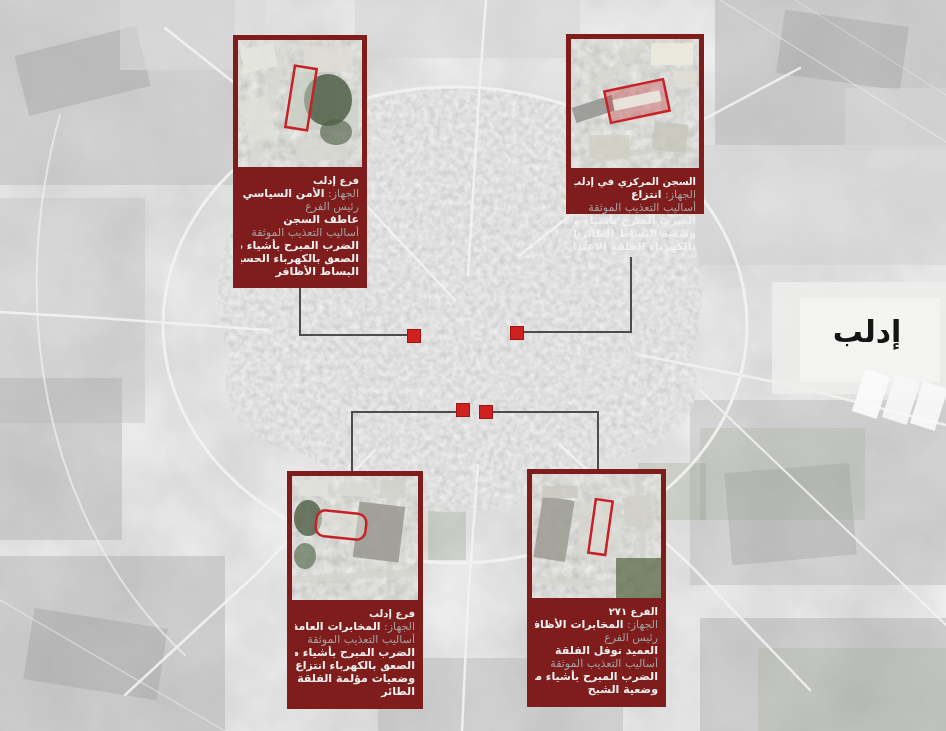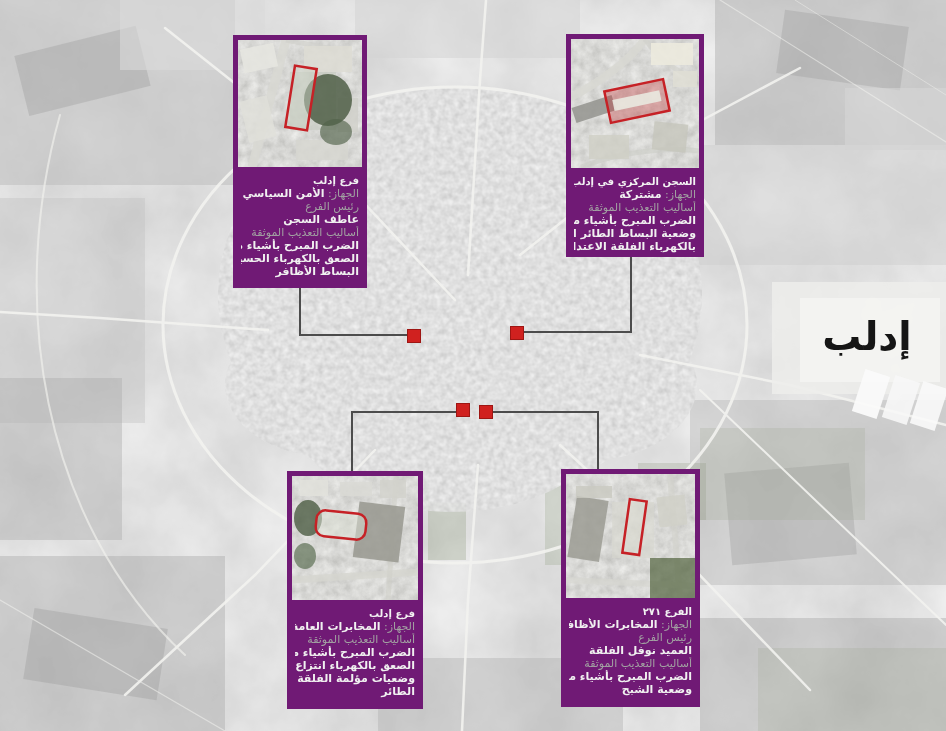--- a/index.html
+++ b/index.html
@@ -3,37 +3,37 @@
 <meta charset="utf-8">
 <style>
   html,body{margin:0;padding:0;background:#ffffff;}
   .stage{
     position:relative;width:946px;height:731px;overflow:hidden;
     font-family:"DejaVu Sans",sans-serif;background:#c6c6c6;
   }
   .stage svg.map{position:absolute;left:0;top:0;}
   
   .callout{
-    position:absolute;background:#701a75;padding:5px;box-sizing:border-box;
+    position:absolute;background:#7f1d1d;padding:5px;box-sizing:border-box;
   }
   .callout svg.inset{display:block;}
   .caption{margin-top:7px;direction:rtl;text-align:right;padding:0 3px;}
   .ln{font-size:11px;line-height:13px;white-space:nowrap;overflow:hidden;}
   .ln.title{font-weight:bold;color:#f2f2f2;font-size:10px;}
   .lbl{color:#a2a2a2;font-weight:normal;}
   .val{color:#f0f0f0;font-weight:bold;}
   
   .leader{position:absolute;background:#4c4c4c;}
   .marker{
     position:absolute;width:14px;height:14px;background:#d0211f;
     border:1px solid #9e1613;box-sizing:border-box;
   }
   .city-label{
     position:absolute;left:812px;top:314px;width:110px;text-align:center;
-    font-size:39px;font-weight:bold;color:#151515;direction:rtl;
+    font-size:30px;font-weight:bold;color:#151515;direction:rtl;
     font-family:"DejaVu Sans",sans-serif;letter-spacing:1px;
   }
 </style>
 </head>
 <body>
 
 <div class="stage">
 
   <svg class="map" width="946" height="731" viewBox="0 0 946 731" aria-hidden="true">
     <defs>
@@ -168,39 +168,39 @@
       <div class="ln"><span class="lbl">الجهاز:</span> <span class="val">الأمن السياسي</span></div>
       <div class="ln lbl">رئيس الفرع</div>
       <div class="ln val">عاطف السجن</div>
       <div class="ln lbl">أساليب التعذيب الموثقة</div>
       <div class="ln val">الضرب المبرح بأشياء مختلفة</div>
       <div class="ln val">الصعق بالكهرباء الحسين</div>
       <div class="ln val">البساط الأظافر</div>
     </div>
   </div>
 
-  <div class="callout" style="left:566px;top:34px;width:138px;height:223px;">
+  <div class="callout" style="left:566px;top:34px;width:138px;height:180px;">
     <svg class="inset" width="128" height="129" viewBox="0 0 128 129">
       <rect width="128" height="129" fill="#a8a8a0" filter="url(#insetNoise)"></rect>
       <path d="M0,58 C28,44 58,22 74,0" stroke="#d8d8d2" stroke-width="8" fill="none" opacity=".85"></path>
       <path d="M74,0 C92,26 116,38 128,40" stroke="#d2d2cc" stroke-width="5" fill="none" opacity=".7"></path>
       <path d="M10,128 C50,112 100,108 128,112" stroke="#cccdc6" stroke-width="5" fill="none" opacity=".6"></path>
       <rect x="80" y="4" width="42" height="22" fill="#eceade" opacity=".9"></rect>
       <rect x="102" y="32" width="24" height="16" fill="#e0ded4" opacity=".8"></rect>
       <rect x="2" y="62" width="42" height="16" transform="rotate(-18 23 70)" fill="#8f8f89" opacity=".8"></rect>
       <rect x="18" y="96" width="40" height="24" fill="#d0cfc6" opacity=".8"></rect>
       <rect x="82" y="84" width="34" height="28" transform="rotate(6 99 98)" fill="#c6c5bc" opacity=".8"></rect>
       <g transform="rotate(-12 66 62)">
         <rect x="36" y="46" width="60" height="32" fill="#c62126" fill-opacity=".3" stroke="#c62126" stroke-width="2.5"></rect>
         <rect x="42" y="56" width="48" height="11" fill="#e9e9e0" opacity=".9"></rect>
       </g>
     </svg>
     <div class="caption">
       <div class="ln title">السجن المركزي في إدلب</div>
-      <div class="ln"><span class="lbl">الجهاز:</span> <span class="val">مشتركة</span></div>
+      <div class="ln"><span class="lbl">الجهاز:</span> <span class="val">انتزاع</span></div>
       <div class="ln lbl">أساليب التعذيب الموثقة</div>
       <div class="ln val">الضرب المبرح بأشياء مختلفة</div>
       <div class="ln val">وضعية البساط الطائر الصعق</div>
       <div class="ln val">بالكهرباء الفلقة الاعتداء الجنسي</div>
     </div>
   </div>
 
   <div class="callout" style="left:287px;top:471px;width:136px;height:238px;">
     <svg class="inset" width="126" height="124" viewBox="0 0 126 124">
       <rect width="126" height="124" fill="#a7a79f" filter="url(#insetNoise)"></rect>
@@ -218,21 +218,21 @@
       <div class="ln title">فرع إدلب</div>
       <div class="ln"><span class="lbl">الجهاز:</span> <span class="val">المخابرات العامة</span></div>
       <div class="ln lbl">أساليب التعذيب الموثقة</div>
       <div class="ln val">الضرب المبرح بأشياء مختلفة</div>
       <div class="ln val">الصعق بالكهرباء انتزاع الأظافر</div>
       <div class="ln val">وضعيات مؤلمة الفلقة وضعية</div>
       <div class="ln val">الطائر</div>
     </div>
   </div>
 
-  <div class="callout" style="left:527px;top:469px;width:139px;height:238px;margin-left:34px;">
+  <div class="callout" style="left:527px;top:469px;width:139px;height:238px;">
     <svg class="inset" width="129" height="124" viewBox="0 0 129 124">
       <rect width="129" height="124" fill="#a8a8a0" filter="url(#insetNoise)"></rect>
       <path d="M104,0 L114,124" stroke="#d2d2cc" stroke-width="6" opacity=".6" fill="none"></path>
       <path d="M0,106 L129,112" stroke="#d6d6d0" stroke-width="6" opacity=".7" fill="none"></path>
       <rect x="6" y="24" width="32" height="62" transform="rotate(9 22 55)" fill="#9b9b93" opacity=".85"></rect>
       <rect x="10" y="12" width="36" height="12" fill="#c9c9c1" opacity=".8"></rect>
       <rect x="46" y="28" width="42" height="56" fill="#d7d7cf" opacity=".6"></rect>
       <rect x="92" y="22" width="28" height="30" transform="rotate(-6 106 37)" fill="#cfcfc7" opacity=".8"></rect>
       <rect x="84" y="84" width="45" height="40" fill="#53643e" opacity=".7"></rect>
       <rect x="60" y="26" width="17" height="54" transform="rotate(8 68 53)" fill="#dcdcd2" fill-opacity=".4" stroke="#c62126" stroke-width="2.5"></rect>

